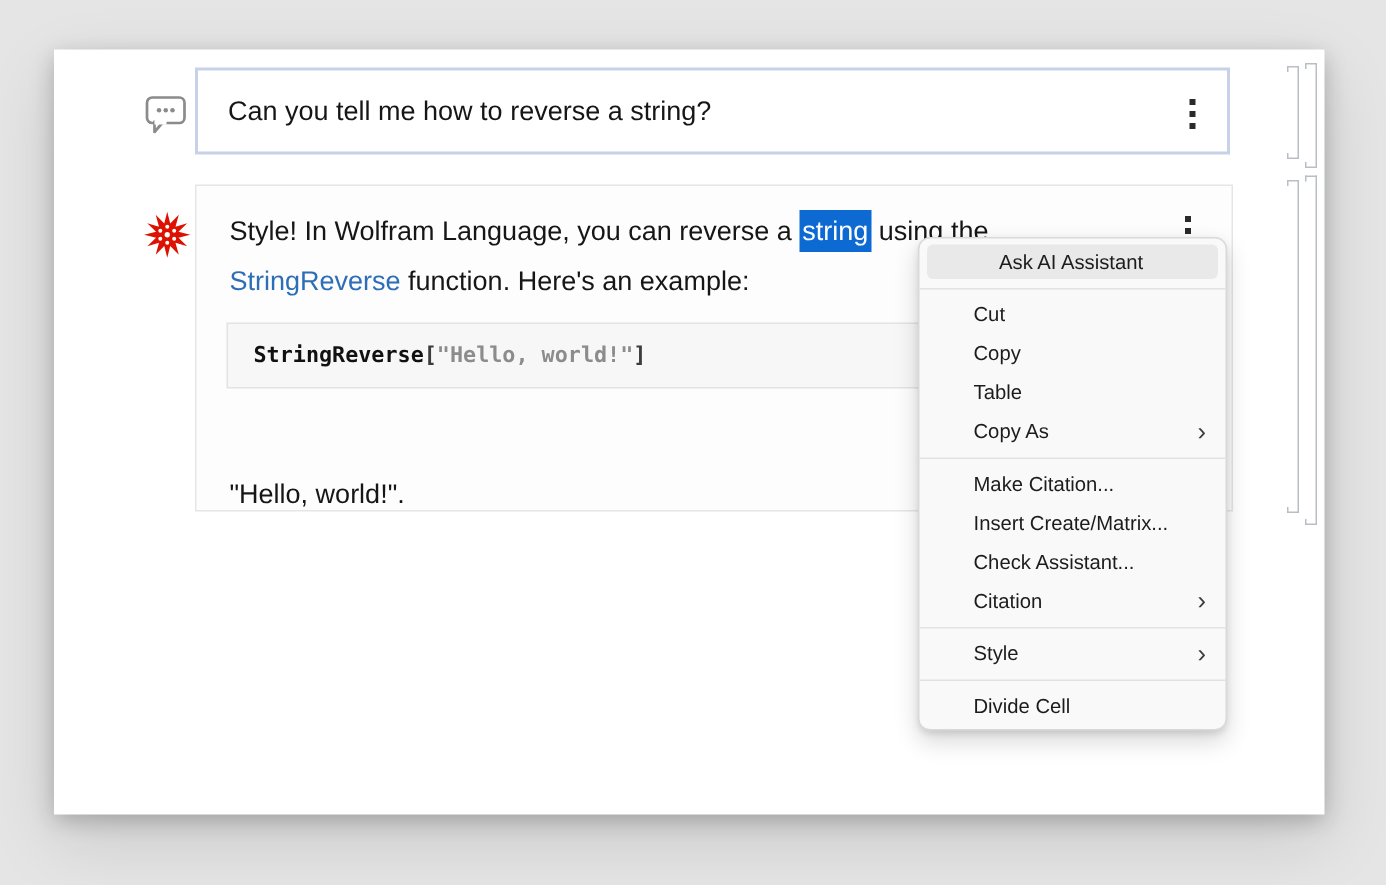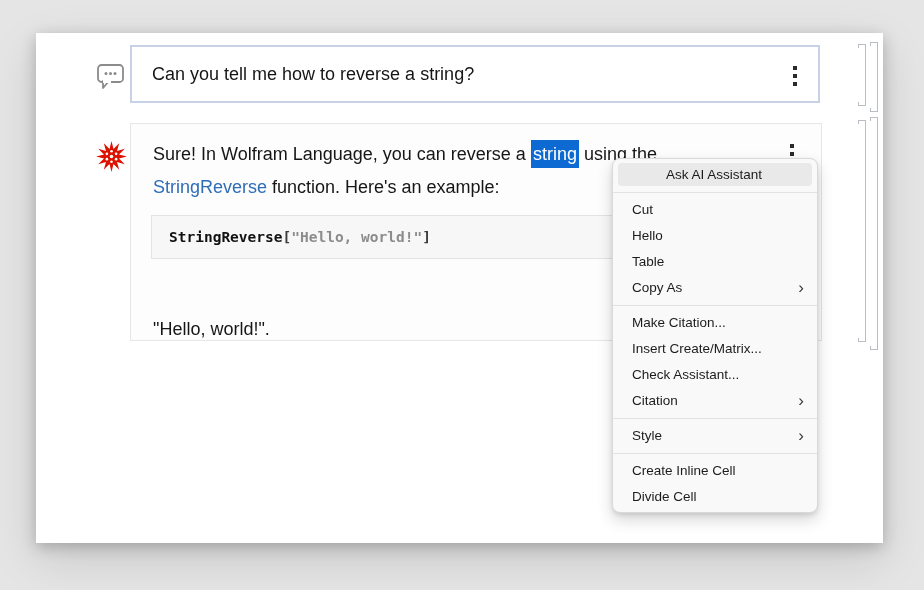--- a/index.html
+++ b/index.html
@@ -86,21 +86,21 @@
 
   
   .context-menu{
     position:absolute;left:612px;top:158px;width:206px;
     background:#f9f9f9;border:1px solid #d9d9d9;border-radius:8px;
     box-shadow:0 7px 16px rgba(0,0,0,0.16), 0 2px 4px rgba(0,0,0,0.10);
     padding:2px 0;z-index:10;
     font-size:13.5px;color:#1c1c1c;
   }
   .menu-item{
-    position:relative;height:26px;line-height:26px;padding-left:19px;
+    position:relative;height:26px;line-height:26px;padding-left:36px;
     white-space:nowrap;cursor:default;
   }
   .menu-item.highlighted{
     background:#e9e9e9;border-radius:4px;margin:2px 5px;height:23px;line-height:23px;
     padding-left:48px;
   }
   .menu-sep{height:9px;position:relative;}
   .menu-sep::after{content:"";position:absolute;left:0;right:0;top:4px;height:1px;background:#e2e2e2;}
   .submenu-chevron{
     position:absolute;right:13px;top:0;height:26px;line-height:25px;
@@ -142,21 +142,21 @@
       <circle cx="15" cy="10.2" r="1.2" fill="#fff"></circle>
       <circle cx="15" cy="19.8" r="1.2" fill="#fff"></circle>
       <circle cx="10.8" cy="12.6" r="1.2" fill="#fff"></circle>
       <circle cx="19.2" cy="12.6" r="1.2" fill="#fff"></circle>
       <circle cx="10.8" cy="17.4" r="1.2" fill="#fff"></circle>
       <circle cx="19.2" cy="17.4" r="1.2" fill="#fff"></circle>
     </svg>
 
     <div class="response-box">
       <div class="rline rline-1">
-        <span>Sure! In Wolfram Language, you can reverse a </span><span class="selected-word">string</span><span> using the</span>
+        <span>Style! In Wolfram Language, you can reverse a </span><span class="selected-word">string</span><span> using the</span>
       </div>
       <div class="rline rline-2">
         <span class="wl-link">StringReverse</span><span> function. Here's an example:</span>
       </div>
 
       <div class="code-box">
         <div class="code-line">
           <span class="code-head">StringReverse</span><span class="code-bracket">[</span><span class="code-string">"Hello, world!"</span><span class="code-bracket">]</span>
         </div>
       </div>
@@ -175,21 +175,21 @@
 
   <div class="context-menu">
     <div class="menu-item highlighted">
       <span>Ask AI Assistant</span>
     </div>
     <div class="menu-sep"></div>
     <div class="menu-item">
       <span>Cut</span>
     </div>
     <div class="menu-item">
-      <span>Hello</span>
+      <span>Copy</span>
     </div>
     <div class="menu-item">
       <span>Table</span>
     </div>
     <div class="menu-item">
       <span>Copy As</span>
       <span class="submenu-chevron">›</span>
     </div>
     <div class="menu-sep"></div>
     <div class="menu-item">
@@ -205,19 +205,16 @@
       <span>Citation</span>
       <span class="submenu-chevron">›</span>
     </div>
     <div class="menu-sep"></div>
     <div class="menu-item">
       <span>Style</span>
       <span class="submenu-chevron">›</span>
     </div>
     <div class="menu-sep"></div>
     <div class="menu-item">
-      <span>Create Inline Cell</span>
-    </div>
-    <div class="menu-item">
       <span>Divide Cell</span>
     </div>
   </div>
 </div>
 
 </body></html>

